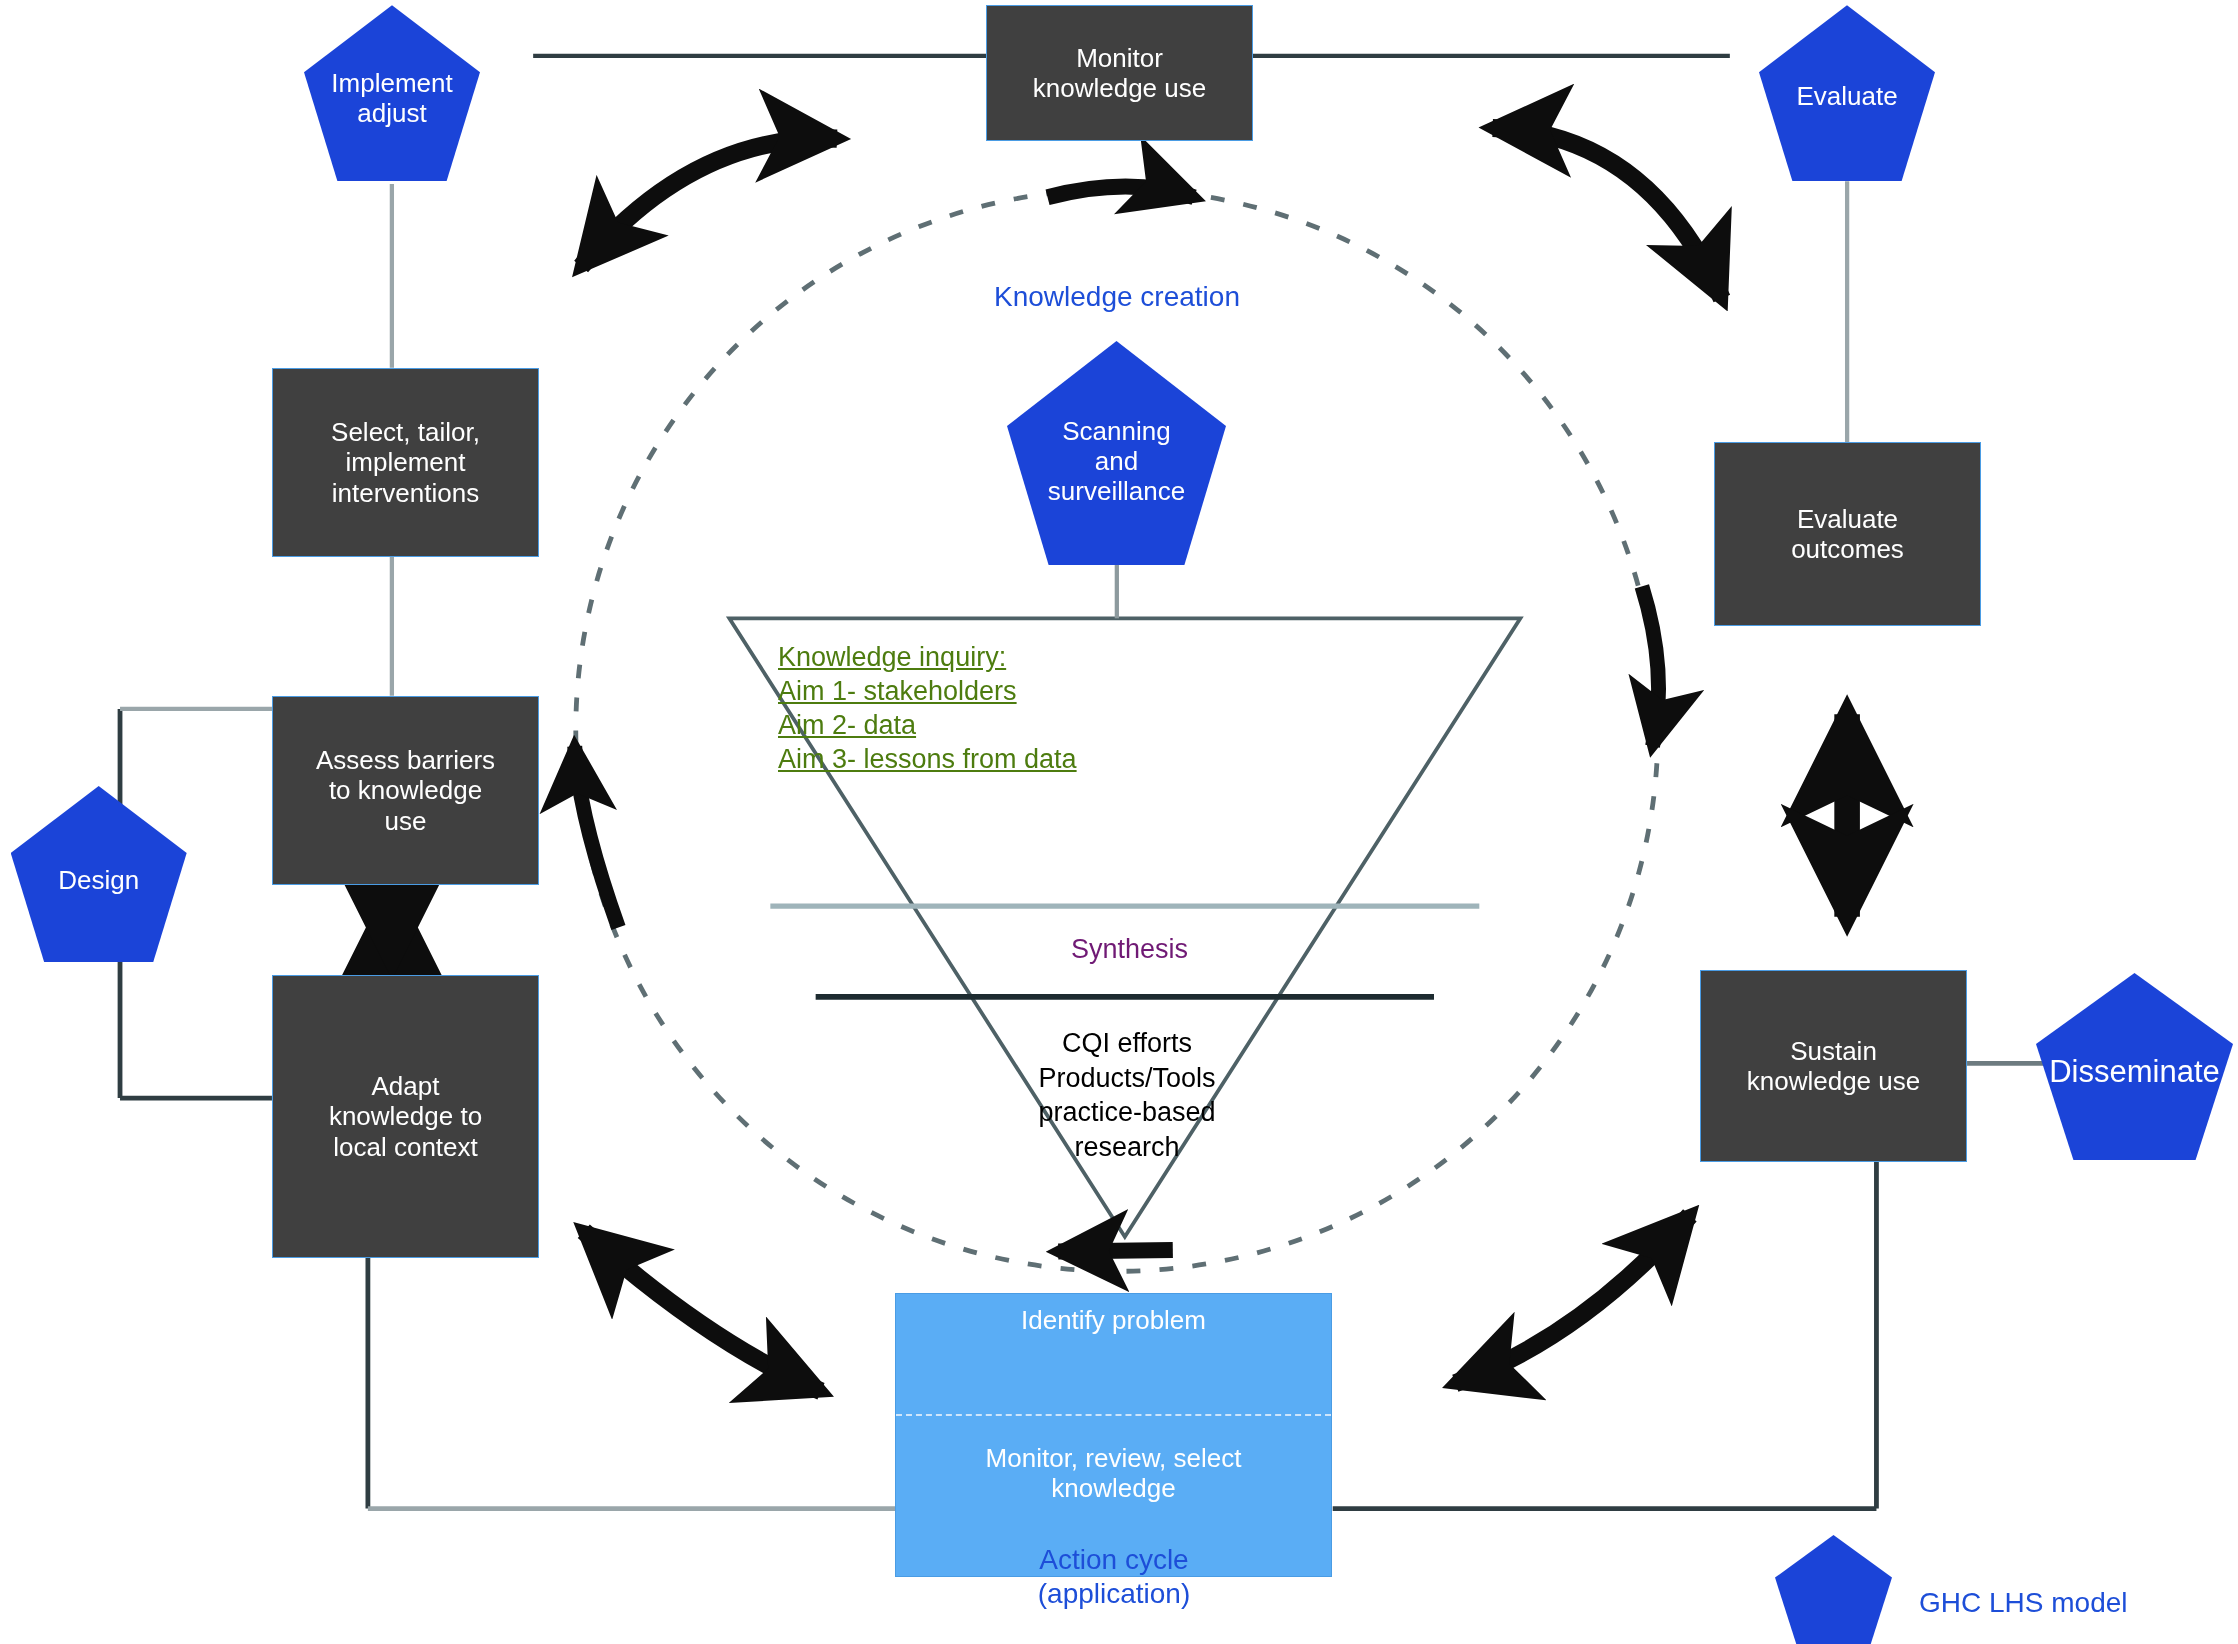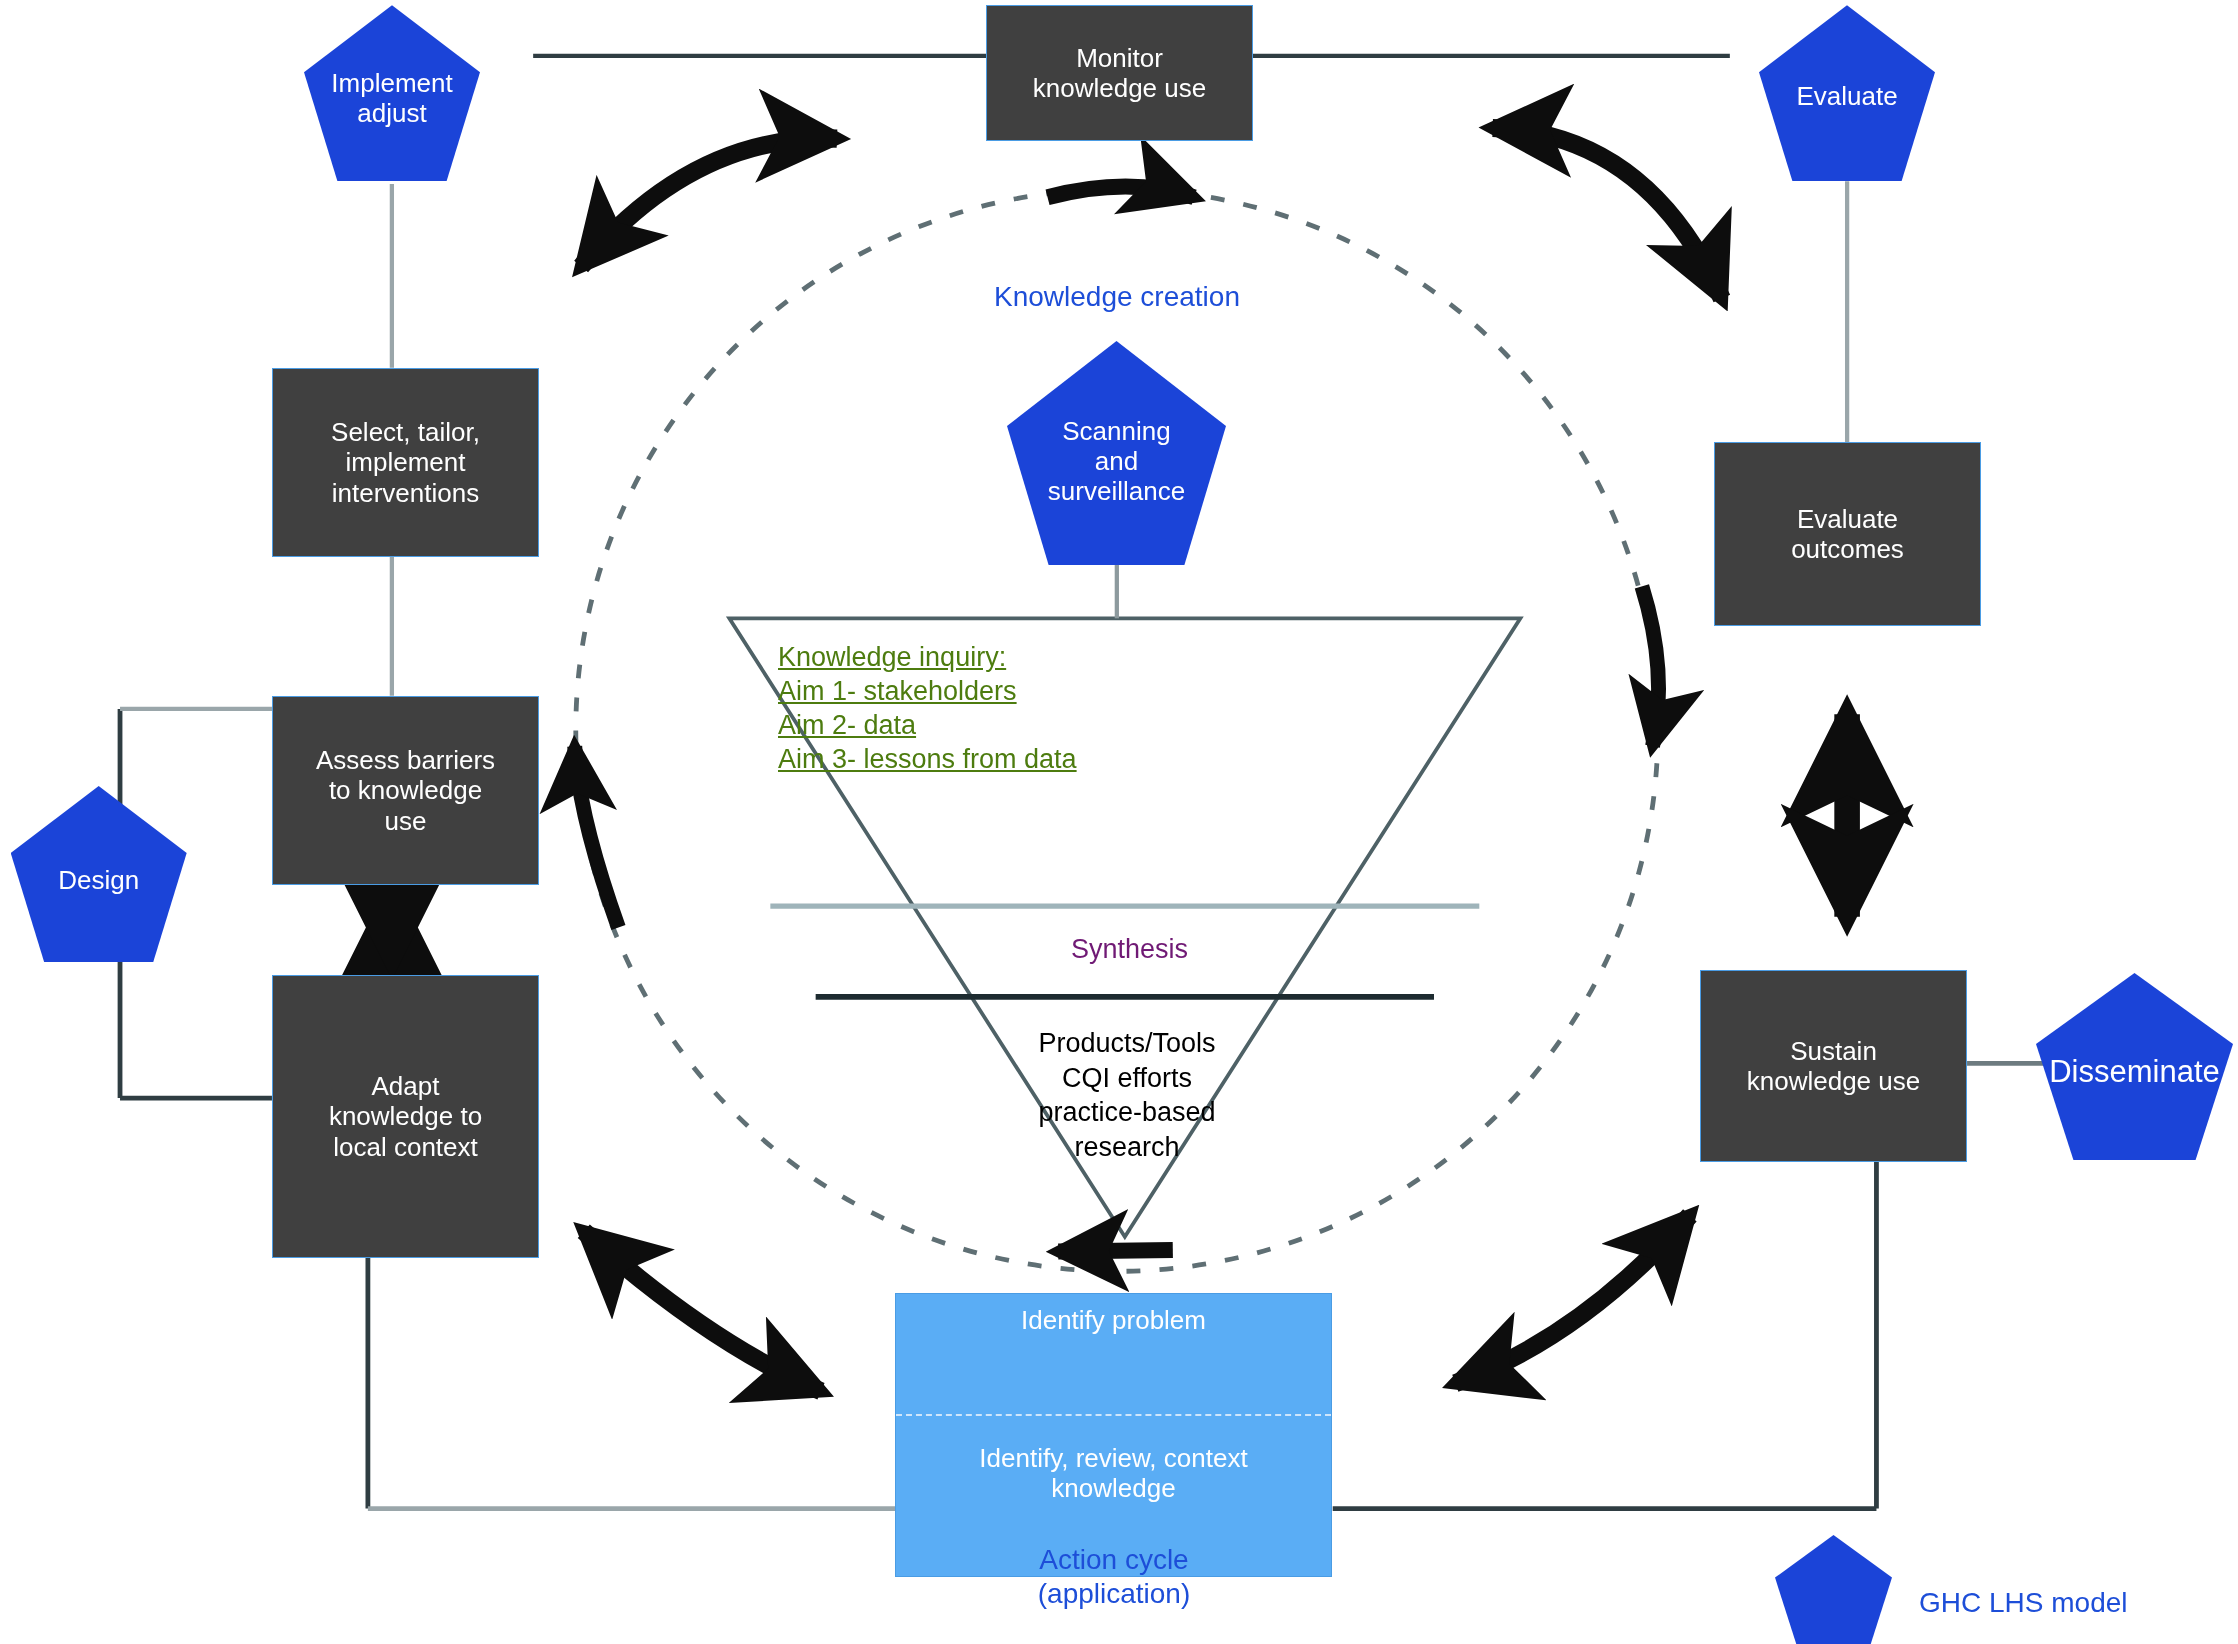--- a/index.html
+++ b/index.html
@@ -145,21 +145,21 @@
 
   <div style="position:absolute;left:895px;top:1293px;width:437px;height:284px;
               background:#5aadf5;border:1.1px solid #4a9ce4;box-sizing:border-box;">
     <div class="splitline" style="top:120px;"></div>
     <div style="position:absolute;left:0;top:10.7px;width:100%;text-align:center;
                 color:#fff;font-size:26px;line-height:1.16;">
       <span style="white-space:pre-line;">Identify problem</span>
     </div>
     <div style="position:absolute;left:0;top:149px;width:100%;text-align:center;
                 color:#fff;font-size:26px;line-height:1.16;">
-      <span style="white-space:pre-line;">Identify, review, context
+      <span style="white-space:pre-line;">Monitor, review, select
 knowledge</span>
     </div>
   </div>
 
   <div class="plainlabel" style="left:877px;top:280px;width:480px;">
     <span>Knowledge creation</span>
   </div>
 
   <div class="plainlabel" style="left:901px;top:1543px;width:426px;">
     <span style="white-space:pre-line;">Action cycle
@@ -178,20 +178,20 @@
     <div>Aim 3- lessons from data</div>
   </div>
 
   <div style="position:absolute;left:863px;top:933px;width:533px;text-align:center;
               color:#701a75;font-size:27px;line-height:1.2;">
     <span>Synthesis</span>
   </div>
 
   <div style="position:absolute;left:887px;top:1026px;width:480px;text-align:center;
               color:#000;font-size:27px;line-height:1.28;">
+    <div>CQI efforts</div>
     <div>Products/Tools</div>
-    <div>CQI efforts</div>
     <div>practice-based</div>
     <div>research</div>
   </div>
 
 </div>
 
 
 </body></html>

